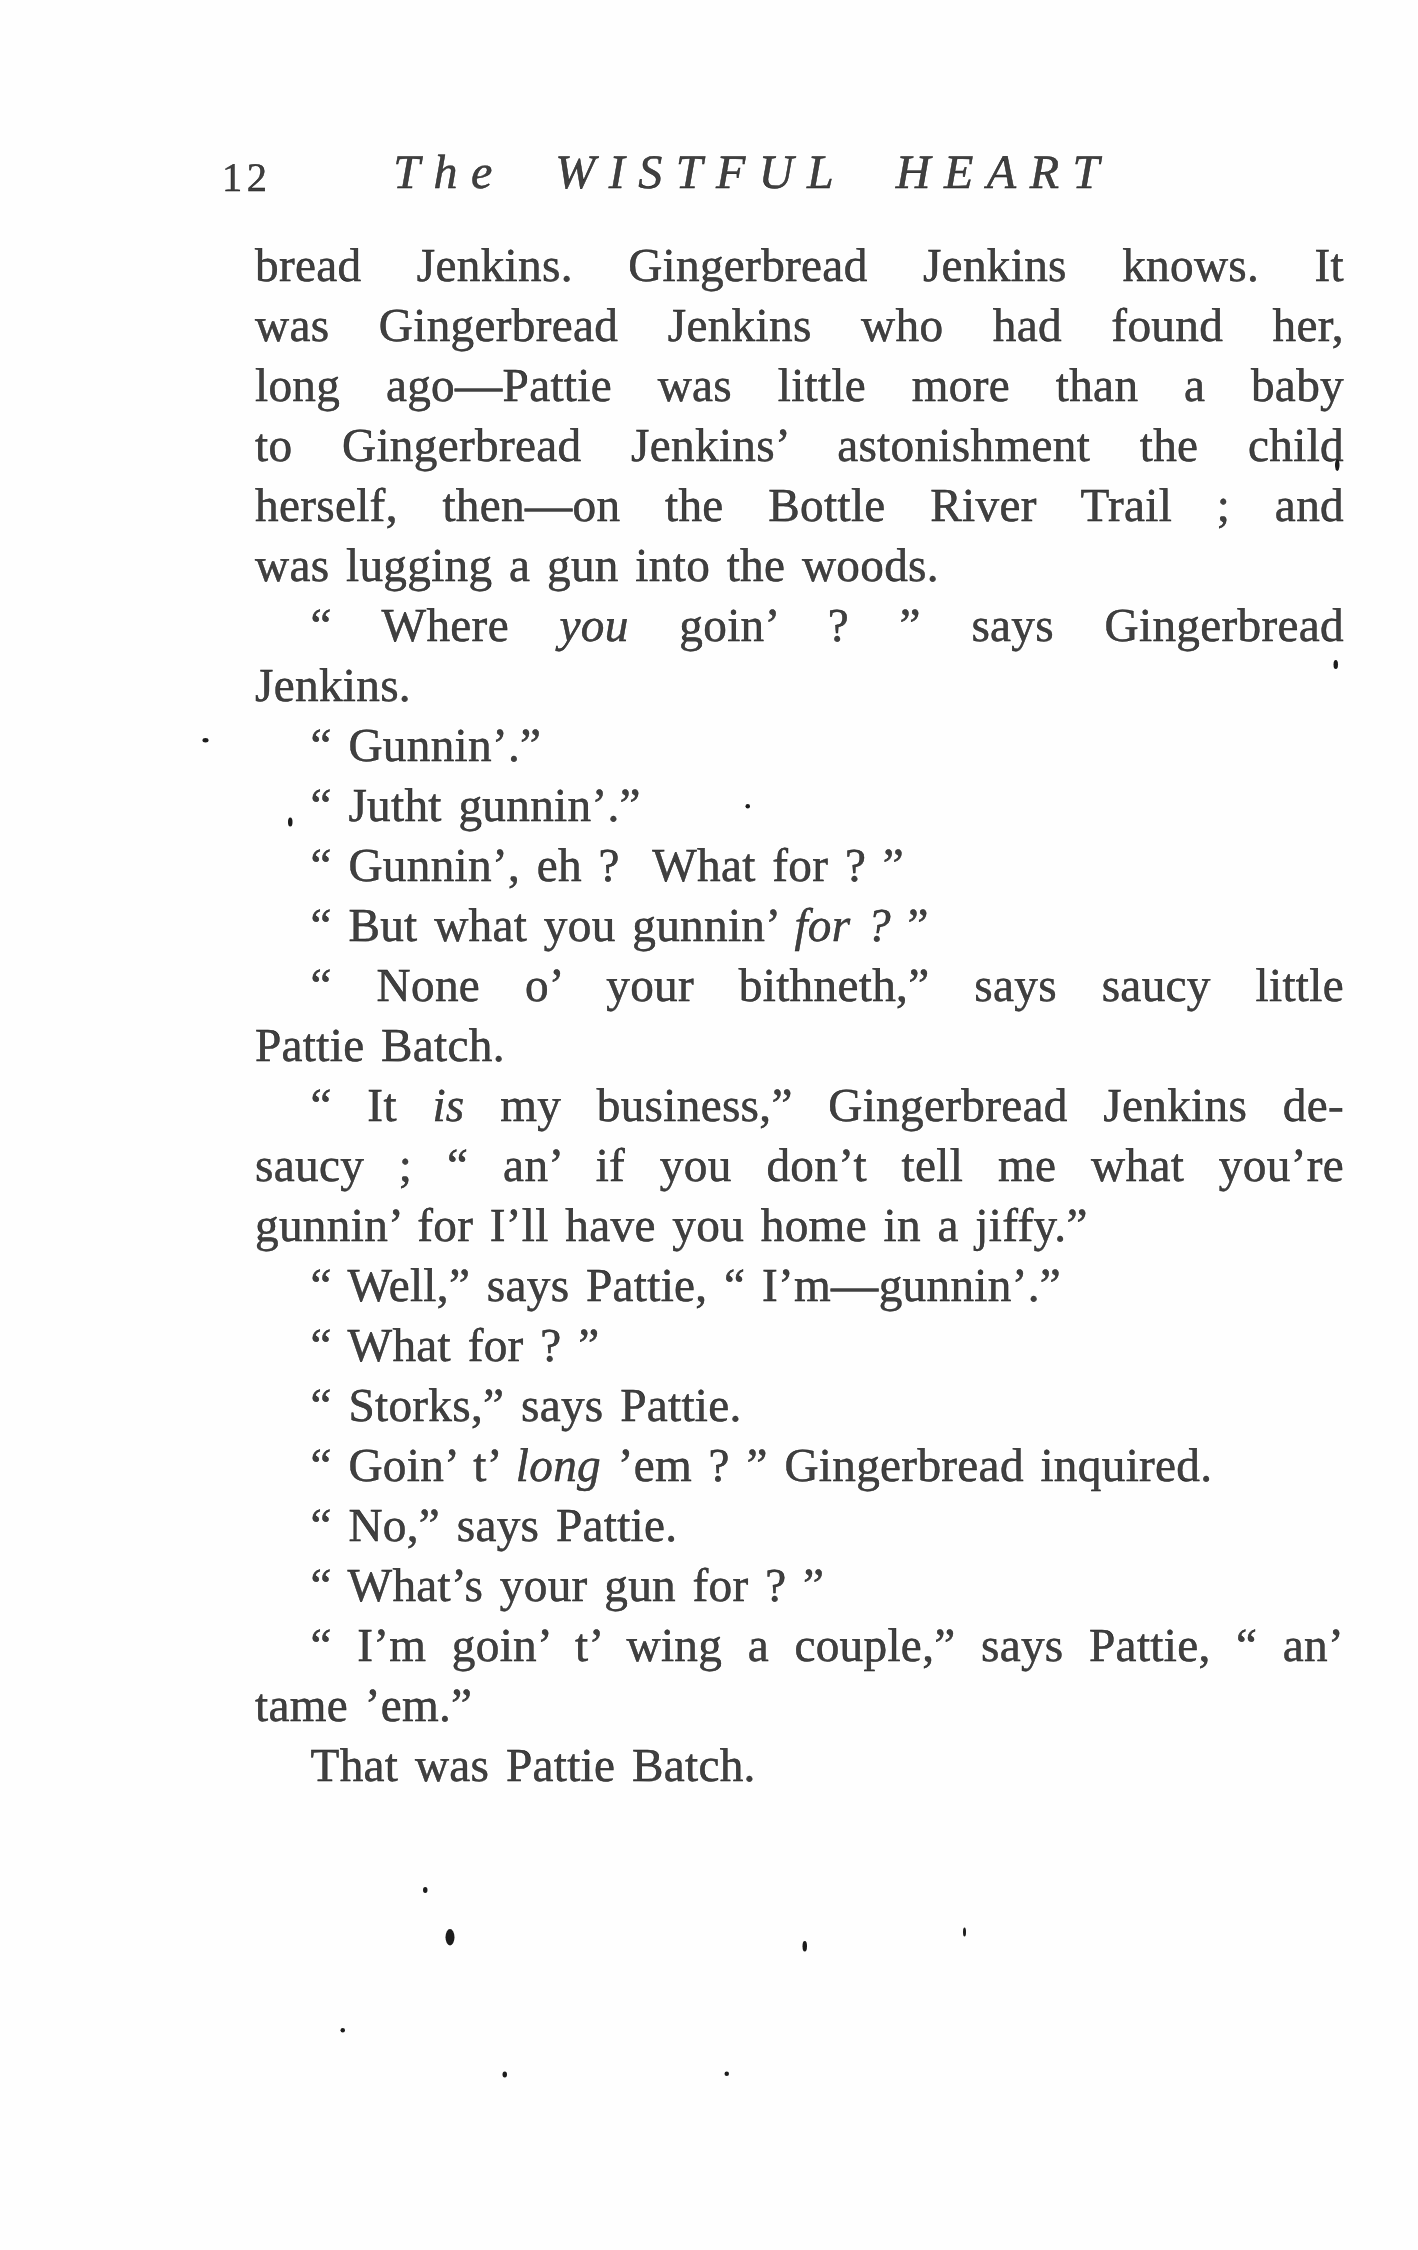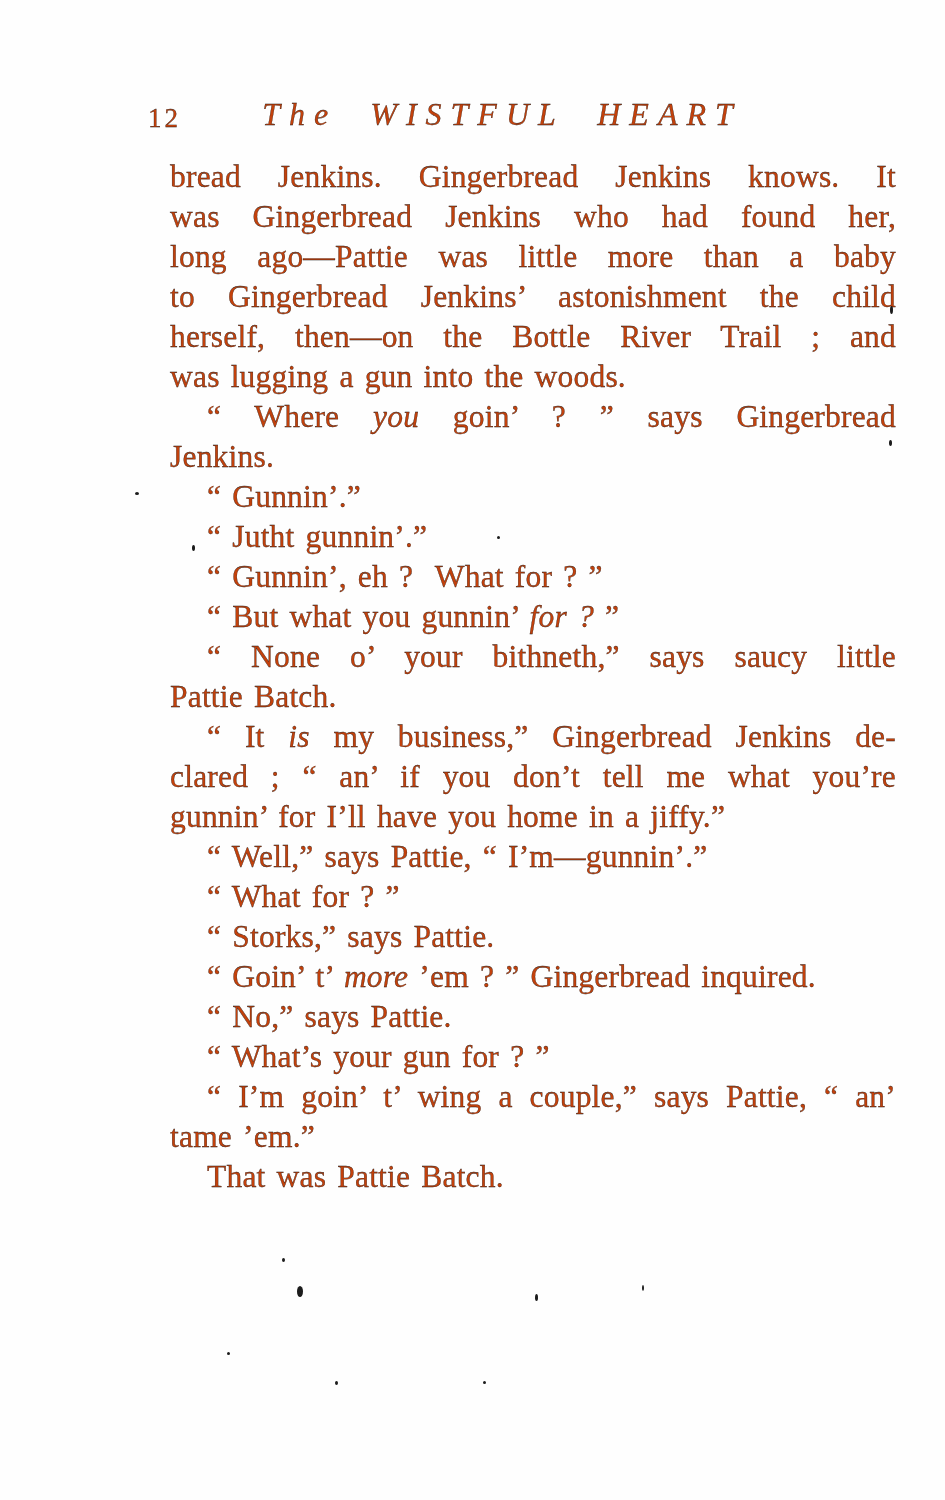--- a/index.html
+++ b/index.html
@@ -7,21 +7,21 @@
     padding: 0;
     background: #ffffff;
   }
   .page {
     position: relative;
     width: 945px;
     height: 1500px;
     background: #fefefe;
     overflow: hidden;
     font-family: "Liberation Serif", "DejaVu Serif", serif;
-    color: #c2410c;
+    color: #404040;
     -webkit-text-stroke: 0.3px #161616;
   }
   .running-head {
     position: absolute;
     top: 96px;
     left: 0;
     width: 100%;
     height: 44px;
   }
   .page-num {
@@ -94,26 +94,26 @@
       <div class="line"><span>was lugging a gun into the woods.</span></div>
       <div class="line indent justify"><span>“ Where </span><span class="ital">you</span><span> goin’ ? ” says Gingerbread</span></div>
       <div class="line"><span>Jenkins.</span></div>
       <div class="line indent"><span>“ Gunnin’.”</span></div>
       <div class="line indent"><span>“ Jutht gunnin’.”</span></div>
       <div class="line indent"><span>“ Gunnin’, eh ?&nbsp; What for ? ”</span></div>
       <div class="line indent"><span>“ But what you gunnin’ </span><span class="ital">for ?</span><span> ”</span></div>
       <div class="line indent justify"><span>“ None o’ your bithneth,” says saucy little</span></div>
       <div class="line"><span>Pattie Batch.</span></div>
       <div class="line indent justify"><span>“ It </span><span class="ital">is</span><span> my business,” Gingerbread Jenkins de-</span></div>
-      <div class="line justify"><span>clared ; “ an’ if you don’t tell me what you’re</span></div>
+      <div class="line justify"><span>saucy ; “ an’ if you don’t tell me what you’re</span></div>
       <div class="line"><span>gunnin’ for I’ll have you home in a jiffy.”</span></div>
       <div class="line indent"><span>“ Well,” says Pattie, “ I’m—gunnin’.”</span></div>
       <div class="line indent"><span>“ What for ? ”</span></div>
       <div class="line indent"><span>“ Storks,” says Pattie.</span></div>
-      <div class="line indent"><span>“ Goin’ t’ </span><span class="ital">more</span><span> ’em ? ” Gingerbread inquired.</span></div>
+      <div class="line indent"><span>“ Goin’ t’ </span><span class="ital">long</span><span> ’em ? ” Gingerbread inquired.</span></div>
       <div class="line indent"><span>“ No,” says Pattie.</span></div>
       <div class="line indent"><span>“ What’s your gun for ? ”</span></div>
       <div class="line indent justify"><span>“ I’m goin’ t’ wing a couple,” says Pattie, “ an’</span></div>
       <div class="line"><span>tame ’em.”</span></div>
       <div class="line indent"><span>That was Pattie Batch.</span></div>
     </main>
 
 <div class="speck" style="left: 889px; top: 440px; width: 3px; height: 6px;"></div>
     <div class="speck" style="left: 890px; top: 306px; width: 3px; height: 8px;"></div>
     <div class="speck" style="left: 135px; top: 492px; width: 4px; height: 3px;"></div>

